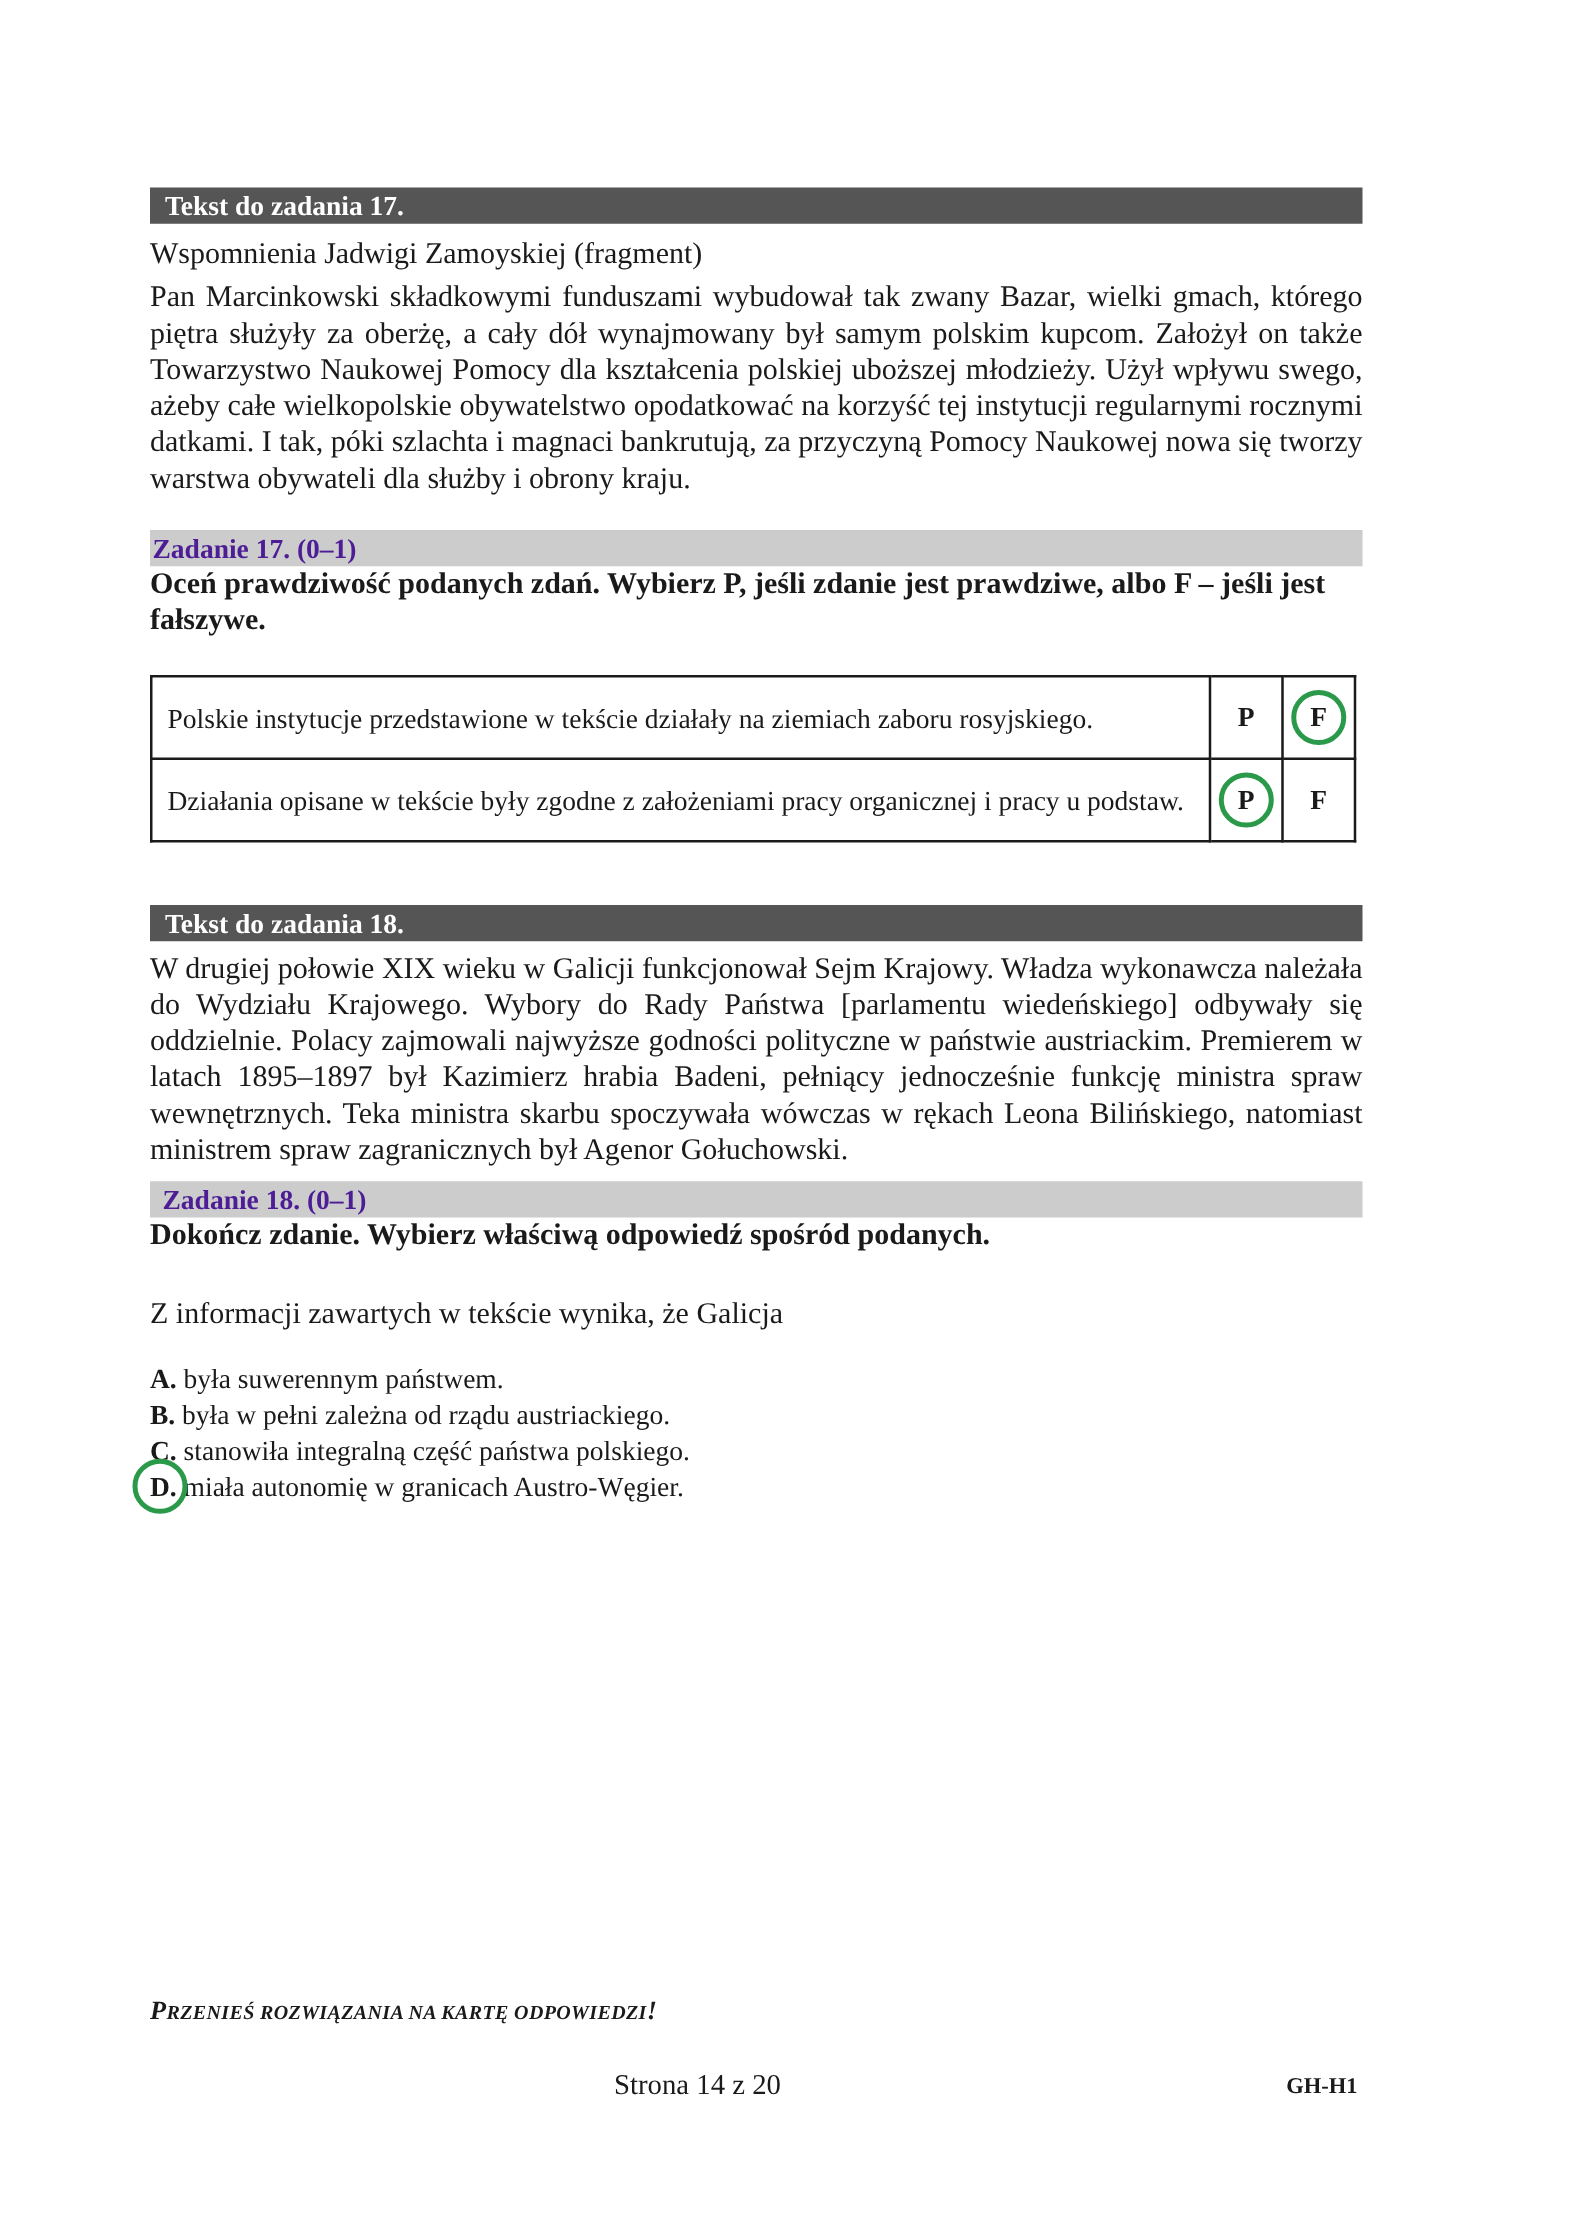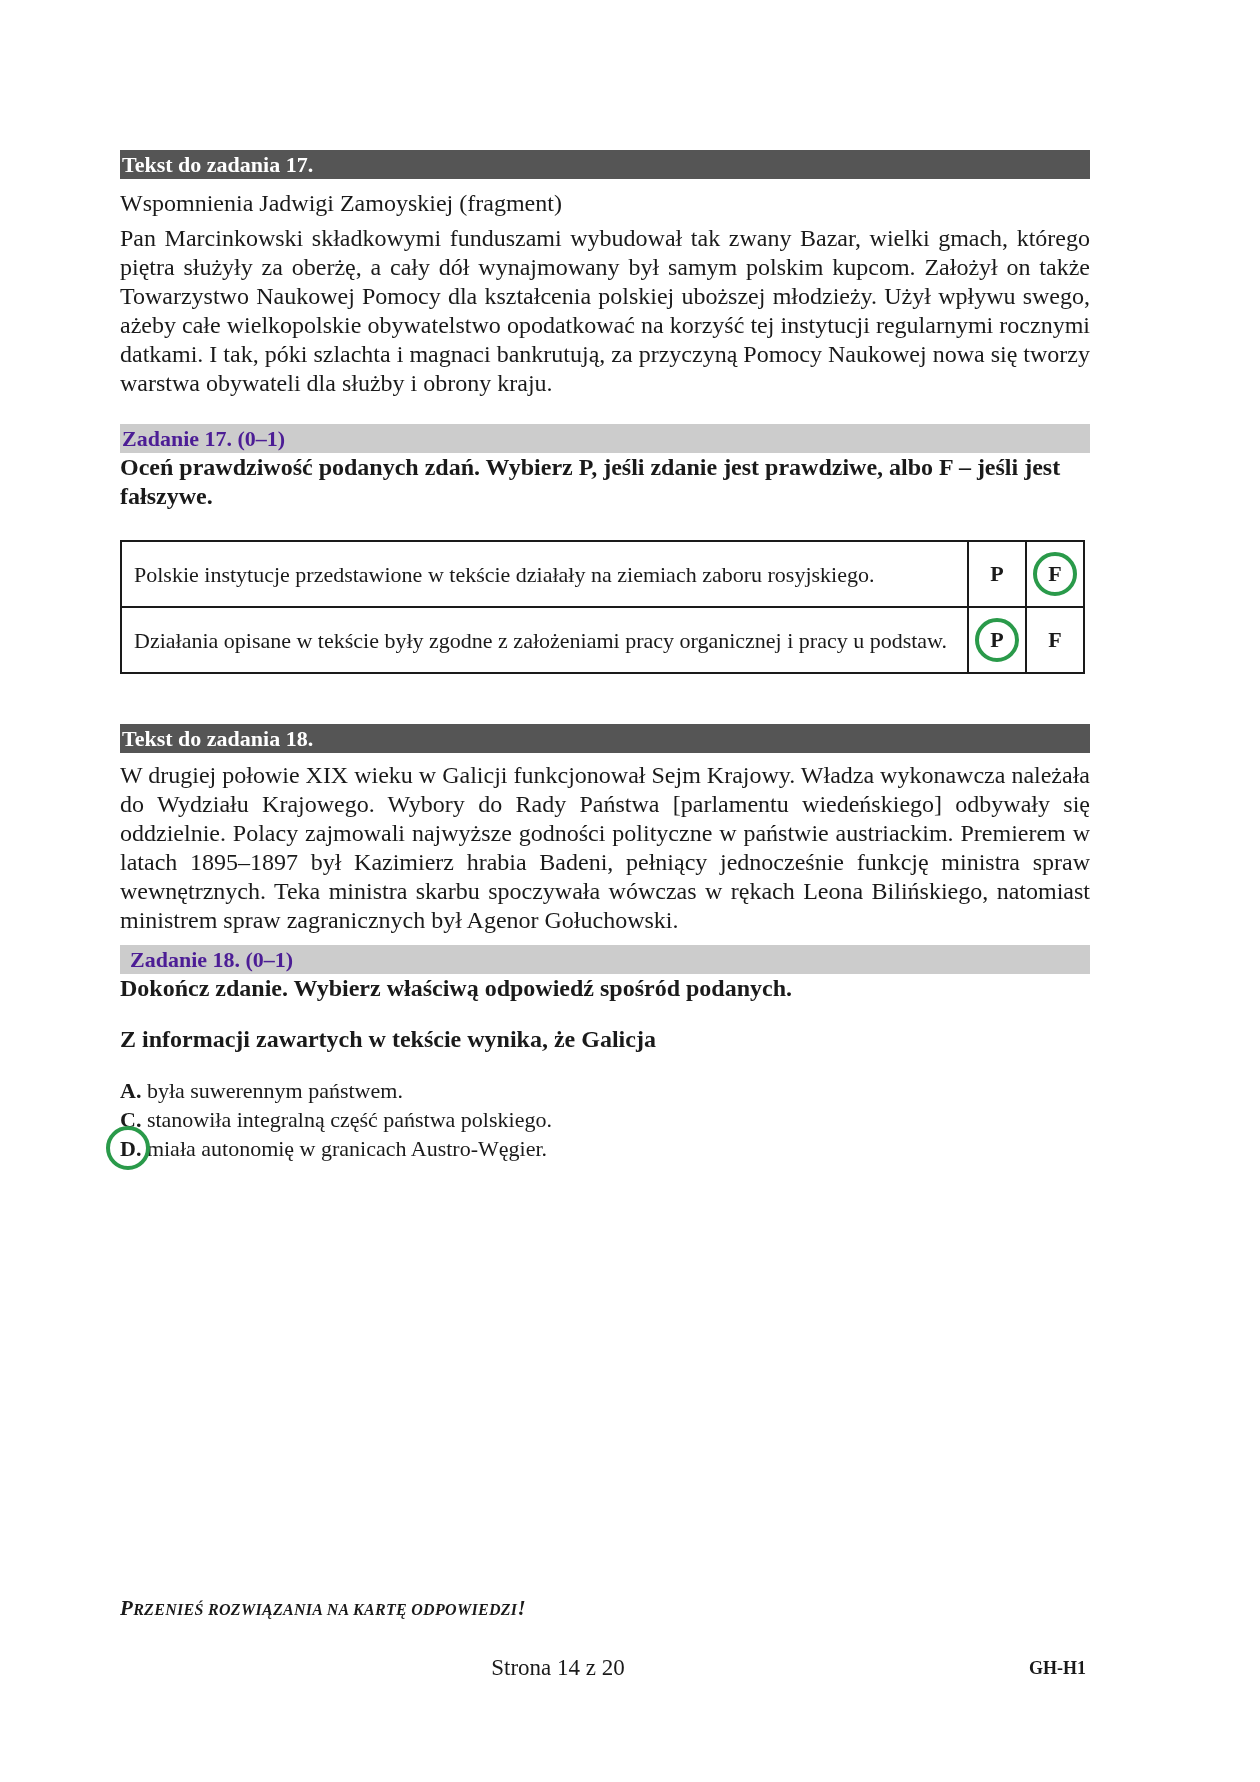--- a/index.html
+++ b/index.html
@@ -1,18 +1,18 @@
 <!DOCTYPE html>
 <html><head>
 <meta charset="utf-8">
 <style>
   html, body { margin:0; padding:0; background:#ffffff; }
   body { width:1260px; height:1782px; position:relative; font-family:"Liberation Serif","DejaVu Serif",serif; color:#1a1a1a; overflow:hidden; }
   .page { position:absolute; left:120px; top:150px; width:970px; }
-  .dark-bar { background:#555555; color:#ffffff; font-weight:bold; font-size:22px; height:29px; line-height:29px; padding-left:2px; }
+  .dark-bar { background:#555555; color:#ffffff; font-weight:bold; font-size:22px; height:29px; line-height:29px; padding-left:12px; }
   .light-bar { background:#cccccc; color:#4c1d95; font-weight:bold; font-size:22px; height:29px; line-height:29px; padding-left:2px; }
   .p { font-size:24px; line-height:29px; margin:0; }
   .justify { text-align:justify; text-align-last:left; }
   .bold { font-weight:bold; }
   table.pf { border-collapse:collapse; width:965px; margin-top:29px; }
   table.pf td { border:2px solid #1a1a1a; font-size:22px; line-height:29px; padding:2px 12px; vertical-align:middle; }
   table.pf td.stmt { width:820px; height:60px; }
   table.pf td.opt { width:56px; text-align:center; font-weight:bold; padding:0; }
   .circ { display:inline-block; width:44px; height:44px; line-height:44px; border-radius:50%; box-sizing:border-box; text-align:center; }
   .circ.on { border:4px solid #2a9a4a; line-height:36px; }
@@ -50,24 +50,25 @@
     </tr>
   </tbody>
     </table>
 
   <div class="dark-bar" style="margin-top:50px;">Tekst do zadania 18.</div>
   <p class="p justify" style="margin-top:8px;">W drugiej połowie XIX wieku w Galicji funkcjonował Sejm Krajowy. Władza wykonawcza należała do Wydziału Krajowego. Wybory do Rady Państwa [parlamentu wiedeńskiego] odbywały się oddzielnie. Polacy zajmowali najwyższe godności polityczne w państwie austriackim. Premierem w latach 1895–1897 był Kazimierz hrabia Badeni, pełniący jednocześnie funkcję ministra spraw wewnętrznych. Teka ministra skarbu spoczywała wówczas w rękach Leona Bilińskiego, natomiast ministrem spraw zagranicznych był Agenor Gołuchowski.</p>
 
   <div class="light-bar" style="margin-top:10px;padding-left:10px;">Zadanie 18. (0–1)</div>
   <p class="p bold">Dokończ zdanie. Wybierz właściwą odpowiedź spośród podanych.</p>
 
-  <p class="p" style="margin-top:22px;font-weight:bold;">Z informacji zawartych w tekście wynika, że Galicja</p>
+  <p class="p" style="margin-top:34px;">Z informacji zawartych w tekście wynika, że Galicja</p>
 
   <div style="margin-top:22px;">
     <div class="opt-line"><span class="letter">A.</span> <span>była suwerennym państwem.</span></div>
+    <div class="opt-line"><span class="letter">B.</span> <span>była w pełni zależna od rządu austriackiego.</span></div>
     <div class="opt-line"><span class="letter">C.</span> <span>stanowiła integralną część państwa polskiego.</span></div>
     <div class="opt-line"><span class="ring"></span><span class="letter">D.</span> <span>miała autonomię w granicach Austro-Węgier.</span></div>
   </div>
 </div>
 
 <div class="footer-note"><span>P</span><span class="sc">RZENIEŚ ROZWIĄZANIA NA KARTĘ ODPOWIEDZI</span><span>!</span></div>
 <div class="page-num">Strona 14 z 20</div>
 <div class="code">GH-H1</div>
 
 </body></html>

